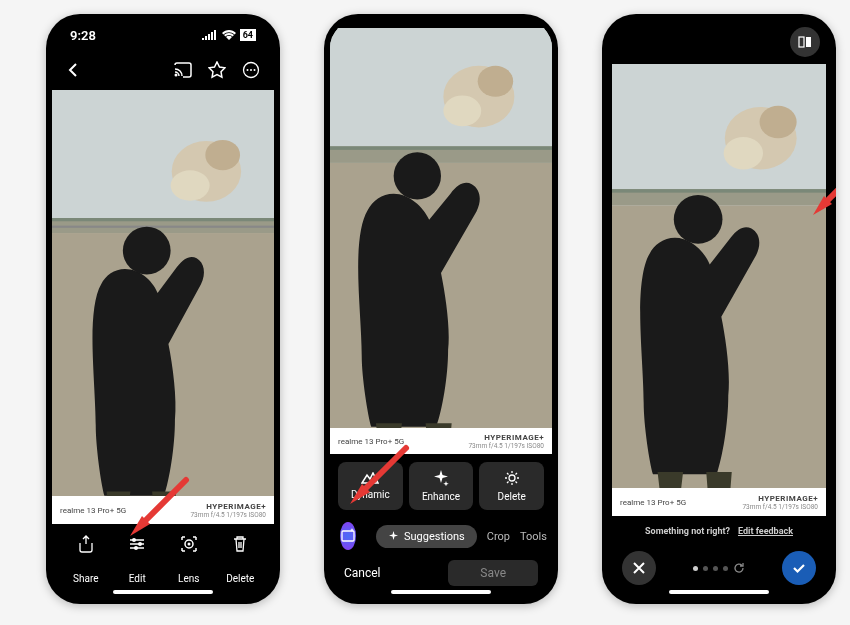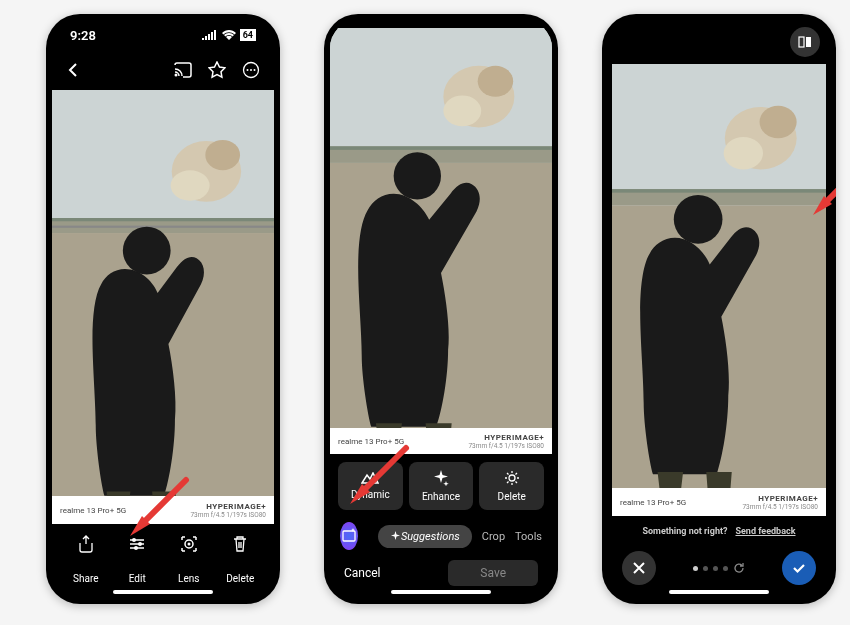--- a/index.html
+++ b/index.html
@@ -112,21 +112,21 @@
   }
   .tab-row {
     display:flex; align-items:center; gap:10px; padding:4px 10px; height:36px;
   }
   .tab-icon-circle {
     width:28px; height:28px; border-radius:50%;
     display:flex; align-items:center; justify-content:center;
   }
   .pill {
     background:#444; border-radius:14px; padding:5px 12px;
-    display:flex; align-items:center; color:#fff; font-size:11px;font-style:italic;
+    display:flex; align-items:center; gap:5px; color:#fff; font-size:11px;
   }
   .tab-text { color:#bbb; font-size:11px; }
   .action-row {
     display:flex; justify-content:space-between; align-items:center;
     padding:6px 14px 12px; height:44px;
   }
   .cancel-btn { color:#fff; font-size:12px; }
   .save-btn {
     background:#2a2a2a; color:#888; font-size:12px;
     padding:6px 32px; border-radius:6px;
@@ -383,21 +383,21 @@
           <span>realme 13 Pro+ 5G</span>
           <div class="watermark-right">
             <div class="watermark-brand">HYPERIMAGE+</div>
             <div class="watermark-meta">73mm  f/4.5  1/197s  ISO80</div>
           </div>
         </div>
       </div>
 
       <div class="feedback-row">
         <span>Something not right?</span>
-        <span class="link">Send feedback</span>
+        <span class="link">Edit feedback</span>
       </div>
 
       <div class="s3-bottom">
         <div class="circle-btn circle-close">
           <svg width="14" height="14" viewBox="0 0 14 14">
               <path stroke="#fff" stroke-width="2" d="M2 2l10 10M12 2L2 12"></path>
             </svg>
         </div>
         <div class="dots">
           <div class="dot active"></div>

